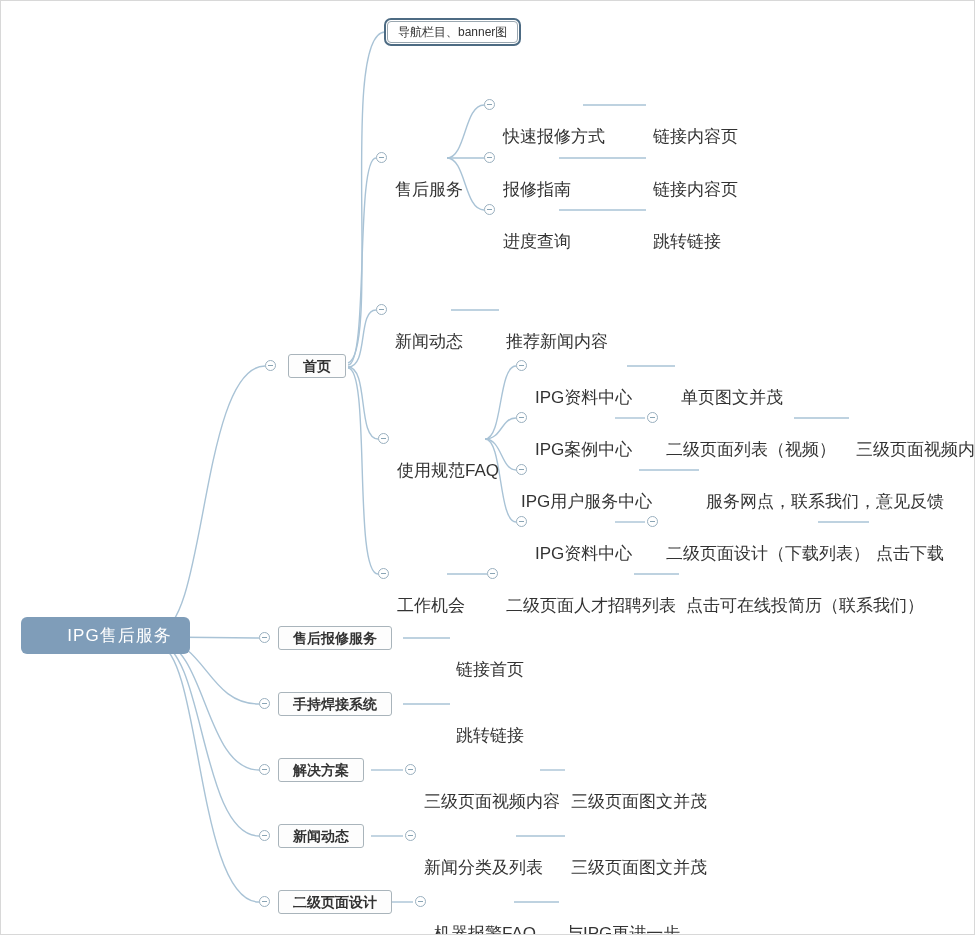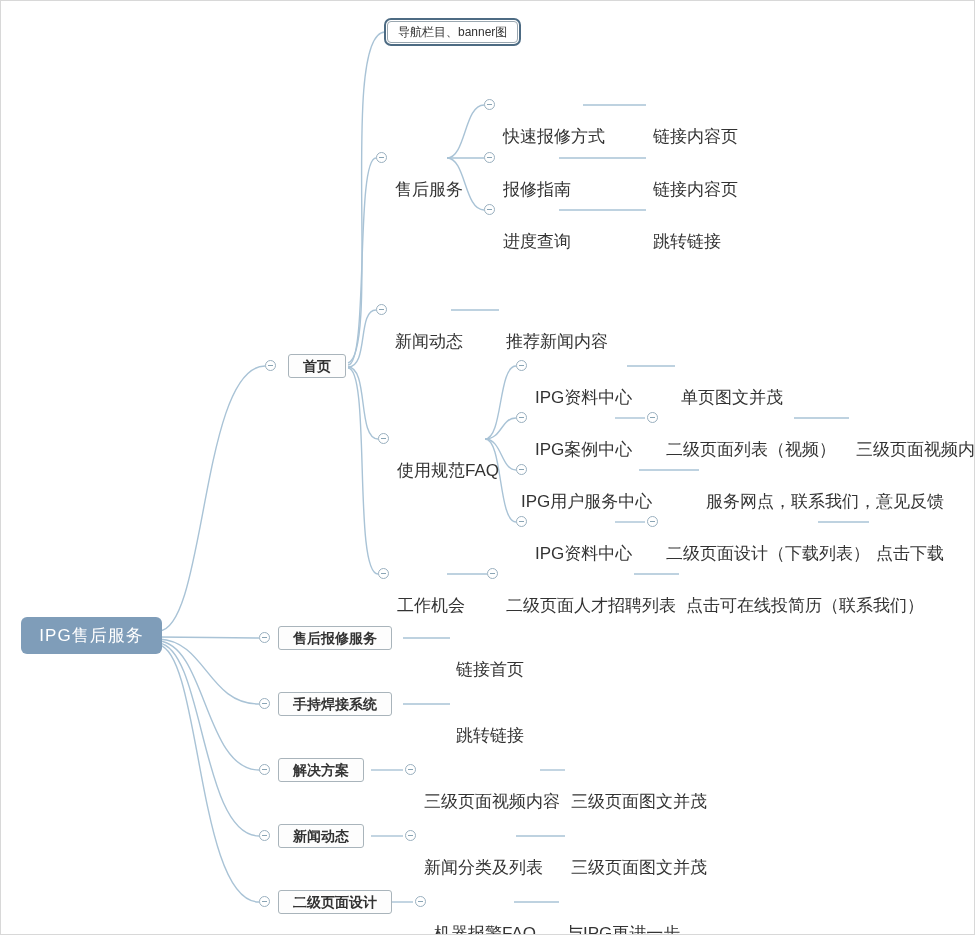--- a/index.html
+++ b/index.html
@@ -33,21 +33,21 @@
     outline:2px solid #4d6b83;outline-offset:1px;
     background:#fff;
     padding:3px 10px;white-space:nowrap;cursor:default;
   }
   .root{
     position:absolute;
     left:20px;top:616px;width:141px;height:37px;
     background:#7f9db9;border-radius:6px;
     color:#fff;font-size:17px;letter-spacing:1px;
     display:flex;align-items:center;justify-content:center;
-    white-space:nowrap;cursor:default;
+    white-space:nowrap;cursor:default;padding-left:28px;
   }
   .collapse{
     position:absolute;width:11px;height:11px;box-sizing:border-box;
     border:1px solid #9ab0bf;border-radius:50%;background:#fff;
     cursor:pointer;
   }
   .collapse::after{
     content:"";position:absolute;left:2px;right:2px;top:4px;
     border-top:1px solid #8aa5b5;
   }

